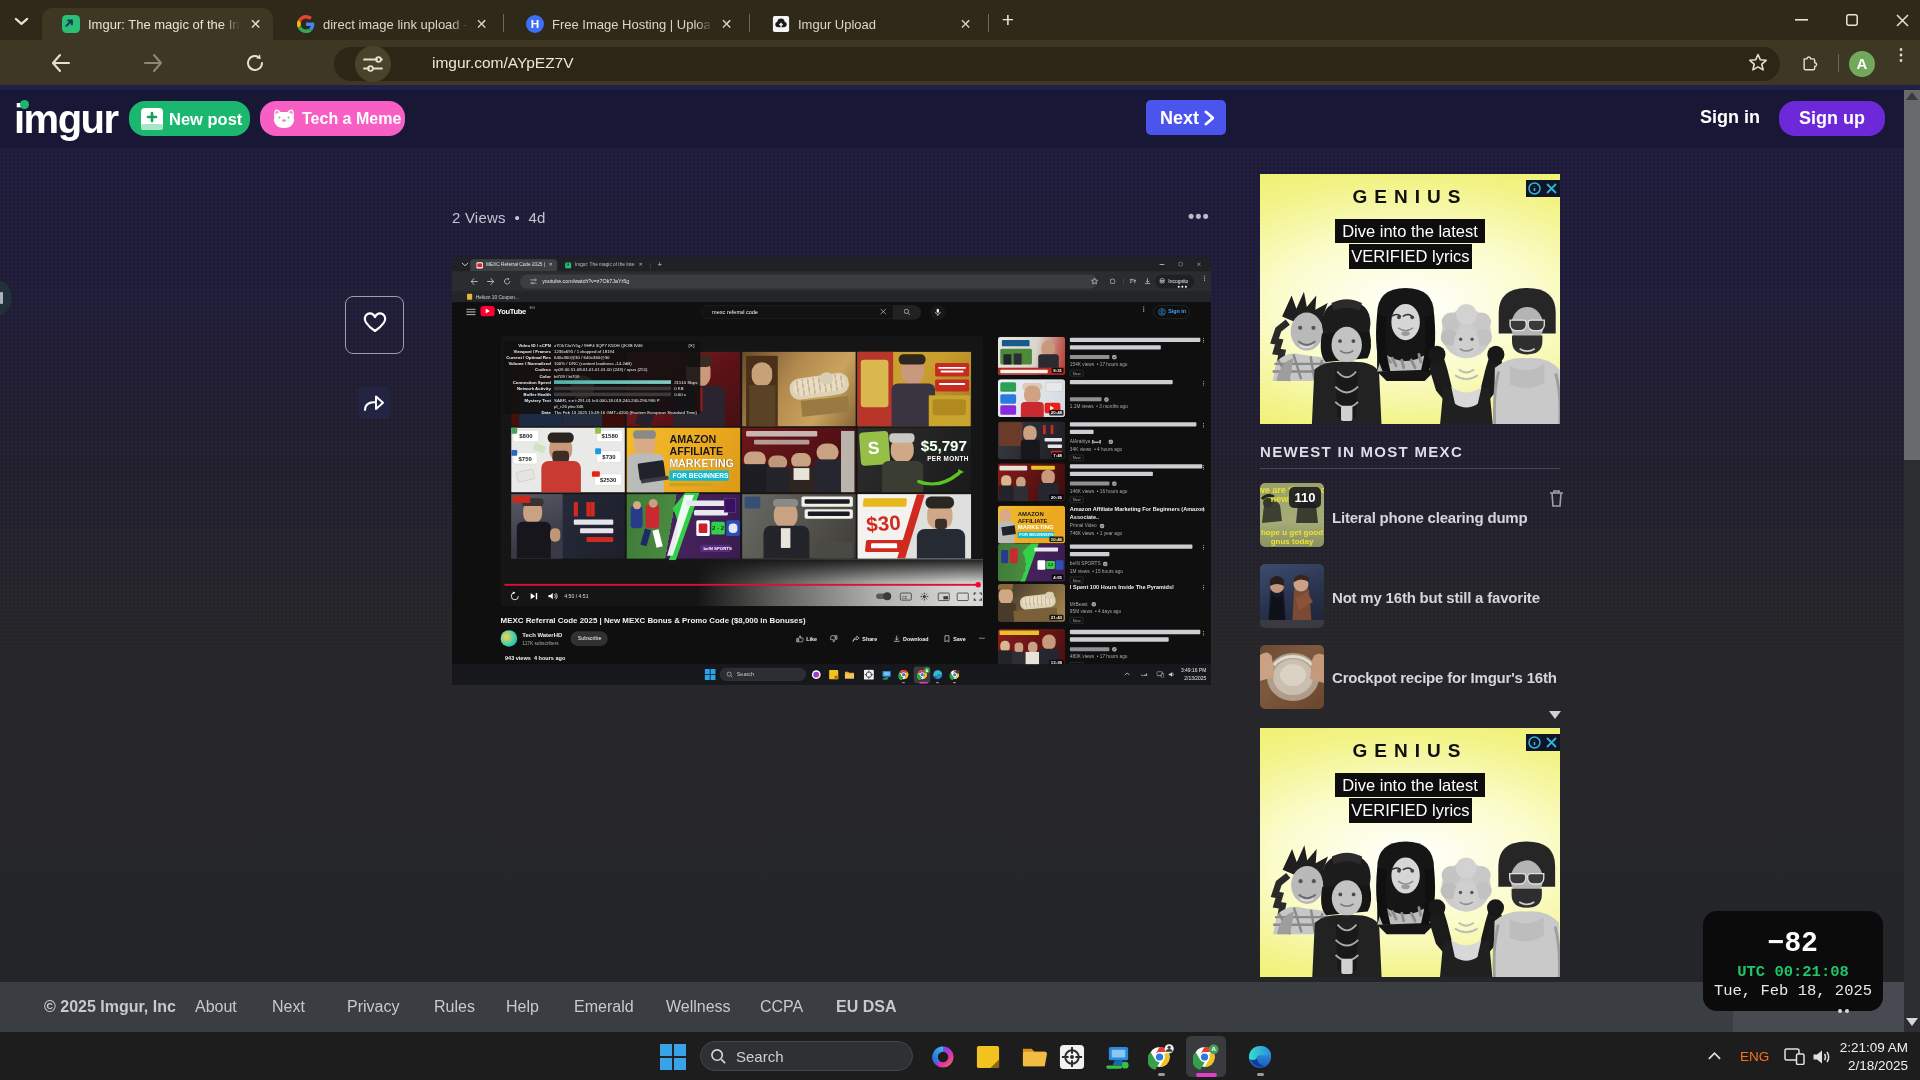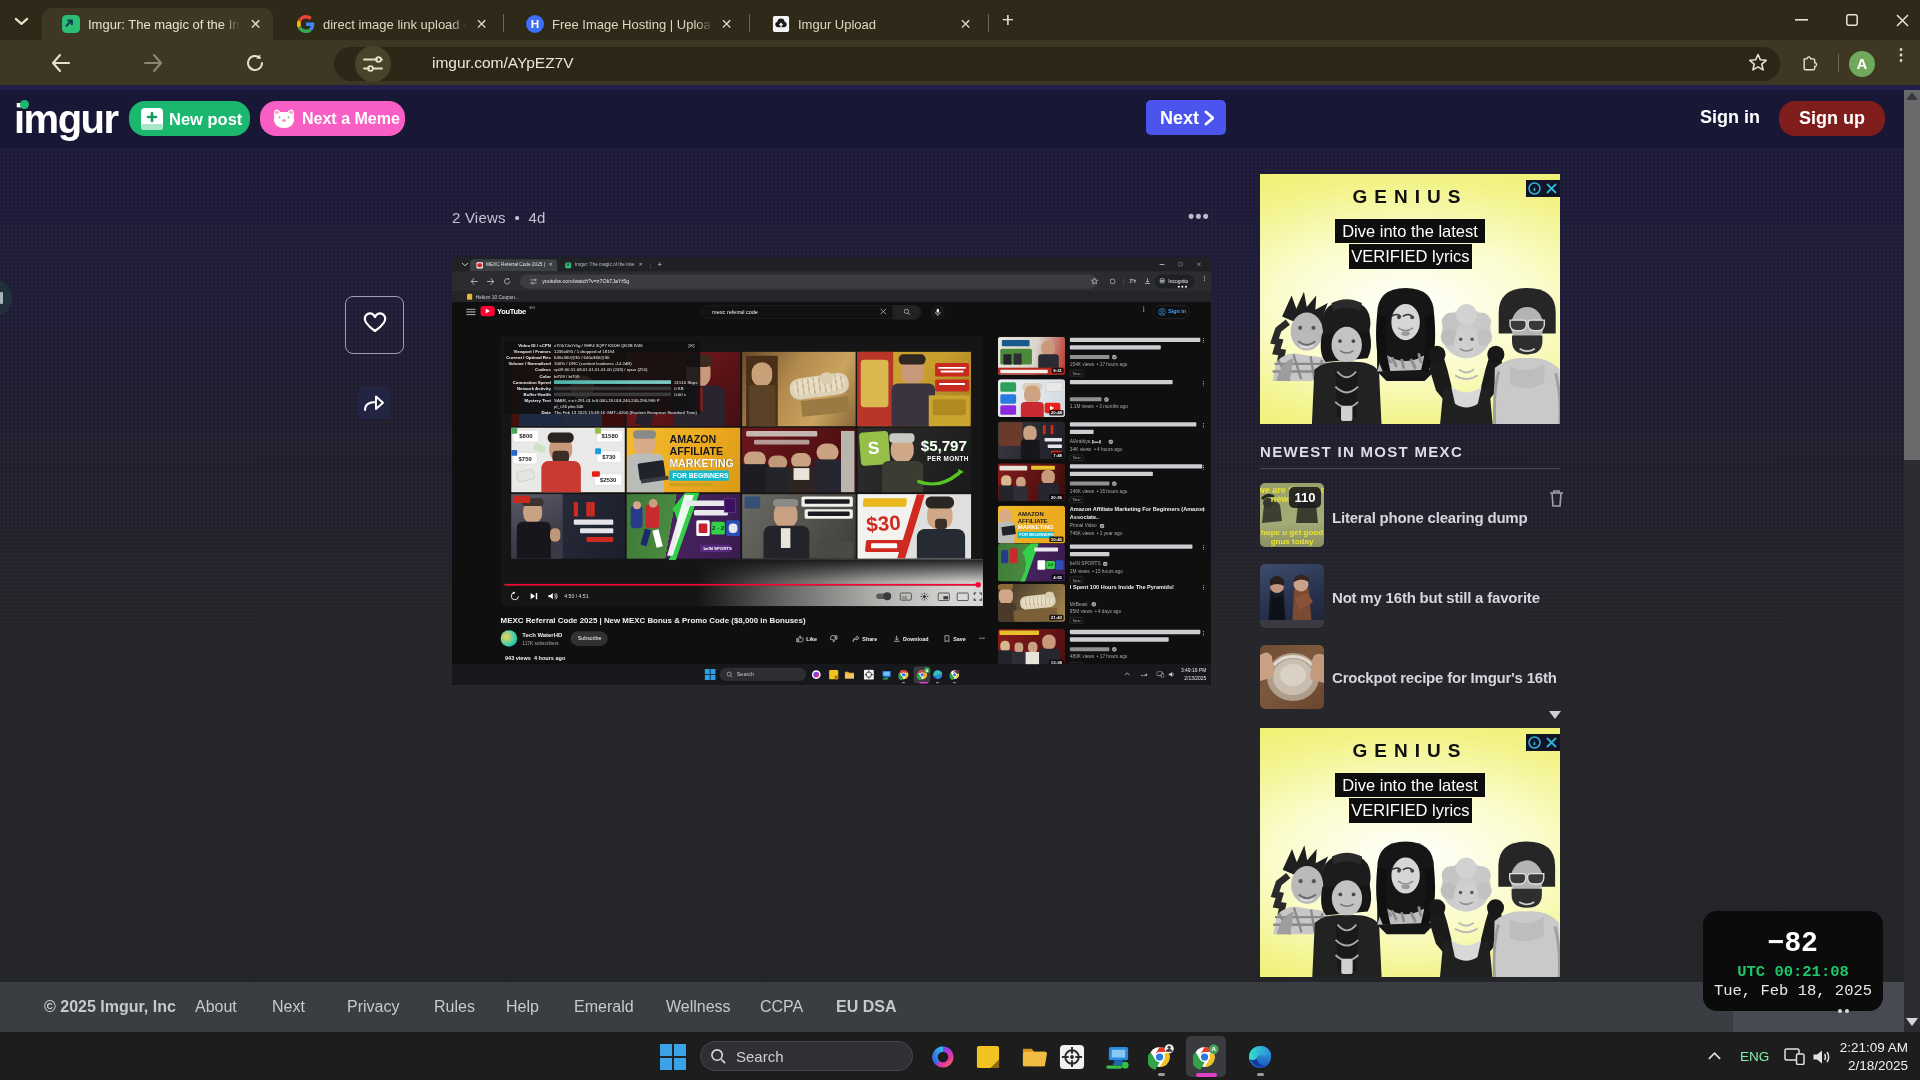--- a/index.html
+++ b/index.html
@@ -18,21 +18,21 @@
 
 #pagetopline{left:0;top:85px;width:1920px;height:5px;background:#20204a;}
 #page{left:0;top:90px;width:1904px;height:892px;background:linear-gradient(to bottom,#201d3e 0px,#221f3c 180px,#252231 360px,#27272c 520px,#242529 892px);}
 #page .dots{position:absolute;left:0;top:60px;width:100%;height:600px;-webkit-mask-image:linear-gradient(to bottom,#000 55%,transparent 100%);mask-image:linear-gradient(to bottom,#000 55%,transparent 100%);background-image:radial-gradient(rgba(12,10,34,0.55) 0.9px,transparent 1.2px);background-size:4px 4px;opacity:.5;}
 #hdr{left:0;top:90px;width:1904px;height:58px;background:#191736;}
 .btn{position:absolute;height:35px;border-radius:16px;color:#fff;font-weight:bold;font-size:17px;text-align:center;white-space:nowrap;}
 #newpost{left:129px;top:101px;width:121px;background:#1bb76e;}
 #makememe{left:260px;top:101px;width:145px;background:#f75fc4;}
 #nextbtn{left:1146px;top:100px;width:80px;background:#4c54ee;border-radius:5px;font-size:18px;}
 #signin{left:1700px;top:107px;font-size:18px;font-weight:bold;color:#fff;}
-#signup{left:1779px;top:101px;width:106px;background:#7f1d1d;font-size:18px;line-height:35px;}
+#signup{left:1779px;top:101px;width:106px;background:#6d28d9;font-size:18px;line-height:35px;}
 #views{left:452px;top:209px;font-size:15px;color:#c3c3d1;letter-spacing:.2px;}
 #postdots{left:1188px;top:206px;color:#b9b9c8;font-size:18px;letter-spacing:1px;font-weight:bold;}
 #heartbox{left:345px;top:296px;width:59px;height:58px;border:1.5px solid #9d9dae;border-radius:8px;}
 #sharebox{left:358px;top:387px;width:32px;height:32px;background:#232343;border-radius:4px;}
 
 #footer{left:0;top:982px;width:1920px;height:50px;background:#3a3d42;}
 #flinks{left:0;top:982px;width:1920px;height:50px;}
 #flinks span{position:absolute;top:16px;font-size:16px;color:#c7c9cd;font-weight:bold;}
 #graypanel{left:1733px;top:982px;width:174px;height:50px;background:#474a50;}
 
@@ -70,21 +70,21 @@
     <span style="position:absolute;left:40px;top:9px;font-size:16.5px">New post</span>
   </div>
 <div class="a btn" id="makememe">
     <svg style="position:absolute;left:12px;top:7px" width="24" height="21" viewBox="0 0 24 21">
       <path d="M2 7 Q2 2 4 1.5 Q7 1 8.5 4 H15.5 Q17 1 20 1.5 Q22 2 22 7 Q22 8 21.5 9 Q23 12 21 15.5 Q18.5 20 12 20 Q5.5 20 3 15.5 Q1 12 2.5 9 Q2 8 2 7z" fill="#fff"></path>
       <path d="M3 6.5 Q3 3 4.5 2.8 Q6.5 2.6 7.5 4.6z M21 6.5 Q21 3 19.5 2.8 Q17.5 2.6 16.5 4.6z" fill="#f3a0c6"></path>
       <ellipse cx="12" cy="12.5" rx="2" ry="1.3" fill="#e98ab8"></ellipse>
       <circle cx="7.5" cy="9.5" r="0.9" fill="#999"></circle>
       <circle cx="16.5" cy="9.5" r="0.9" fill="#999"></circle>
     </svg>
-    <span style="position:absolute;left:42px;top:9px;font-size:16px">Next a Meme</span>
+    <span style="position:absolute;left:42px;top:9px;font-size:16px">Tech a Meme</span>
   </div>
 <div class="a btn" id="nextbtn">
     <span style="position:absolute;left:14px;top:8px">Next</span>
     <svg style="position:absolute;left:58px;top:10px" width="10" height="16" viewBox="0 0 10 16">
       <path d="M2 2 l7 6 -7 6" stroke="#fff" stroke-width="2.8" fill="none" stroke-linecap="round" stroke-linejoin="round"></path>
     </svg>
   </div>
 <div class="a" id="signin">Sign in</div>
 <div class="a btn" id="signup">Sign up</div>
 
@@ -1172,21 +1172,21 @@
       </linearGradient>
     </defs>
     <circle cx="13.5" cy="13.5" r="11.5" fill="url(#edgA)"></circle>
     <path d="M2.2 15.5 Q1.5 6 10 3.2 Q19.5 0.2 24.2 8 Q26 11.5 23 11.8 L13 11.8 Q9.5 12 10.3 15.2 Q6 18.5 2.2 15.5z" fill="url(#edgB)"></path>
     <path d="M10.3 14.8 Q10.5 21.5 18.5 22.8 Q9.5 25.5 4.8 18.2 Q3.5 16 2.3 15.4 Q6.5 18.3 10.3 14.8z" fill="#123a9a"></path>
   </svg>
 <div class="tdash" style="left:1257px"></div>
 <svg class="a" style="left:1707px;top:1051px" width="15" height="10" viewBox="0 0 16 10">
     <path d="M2 8 l6-6 6 6" stroke="#e0e0e0" stroke-width="1.8" fill="none"></path>
   </svg>
-<div class="a" style="left:1740px;top:1049px;font-size:13.5px;color:#86efac">ENG</div>
+<div class="a" style="left:1740px;top:1049px;font-size:13.5px;color:#f97316">ENG</div>
 <svg class="a" style="left:1784px;top:1048px" width="21" height="17" viewBox="0 0 21 17">
     <rect x="1" y="1" width="14" height="11" rx="1.5" stroke="#e0e0e0" stroke-width="1.5" fill="none"></rect>
     <rect x="12.5" y="6" width="7.5" height="10.5" rx="1.5" fill="#1d1d1e" stroke="#e0e0e0" stroke-width="1.5"></rect>
   </svg>
 <svg class="a" style="left:1812px;top:1049px" width="19" height="16" viewBox="0 0 18 16">
     <path d="M1 5.5 h3.5 l5-4 v13 l-5-4 h-3.5z" fill="#e0e0e0"></path>
     <path d="M12 5 a5.5 5.5 0 0 1 0 6 M14.5 3 a9 9 0 0 1 0 10" stroke="#e0e0e0" stroke-width="1.5" fill="none"></path>
   </svg>
 <div class="a" style="left:1836px;top:1040px;width:72px;text-align:right;font-size:13.5px;color:#f0f0f0">2:21:09 AM</div>
 <div class="a" style="left:1836px;top:1058px;width:72px;text-align:right;font-size:13.5px;color:#f0f0f0">2/18/2025</div>

